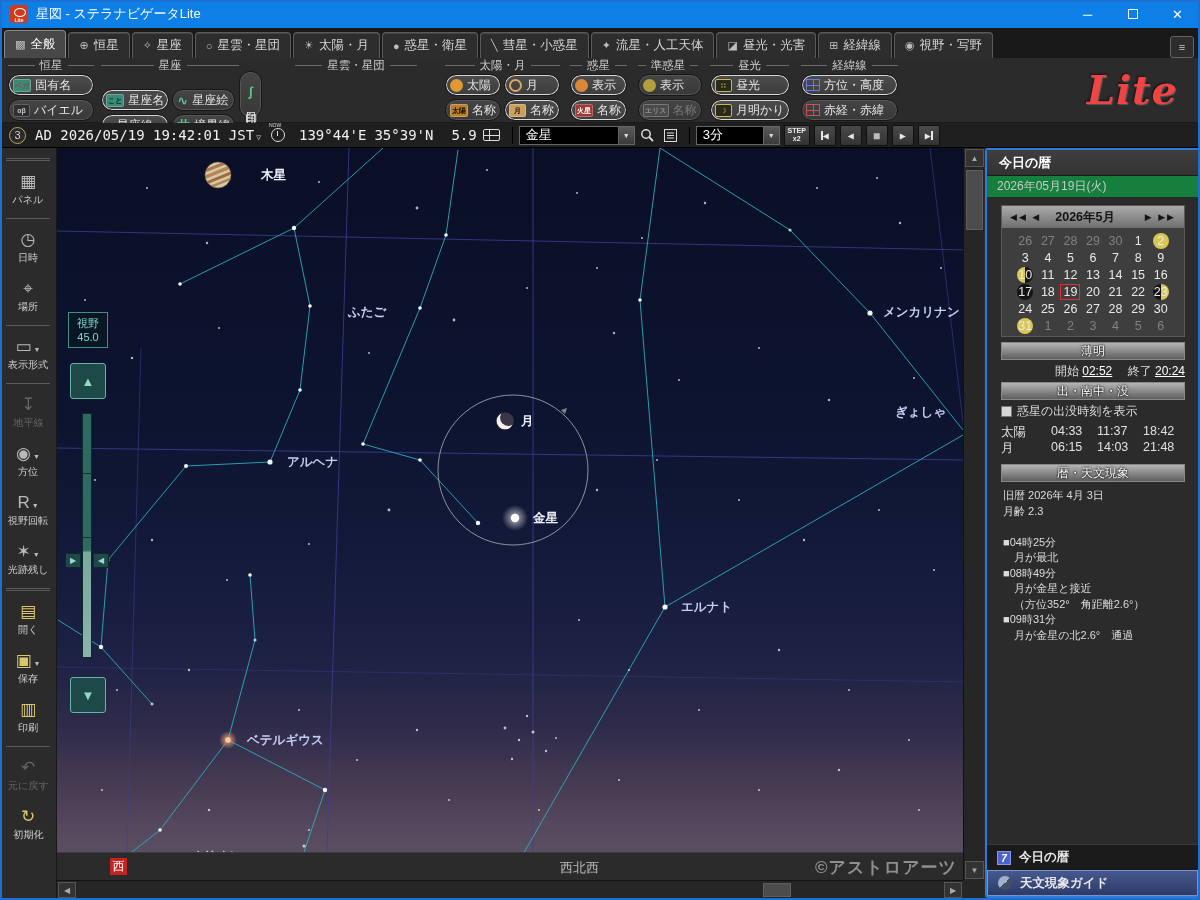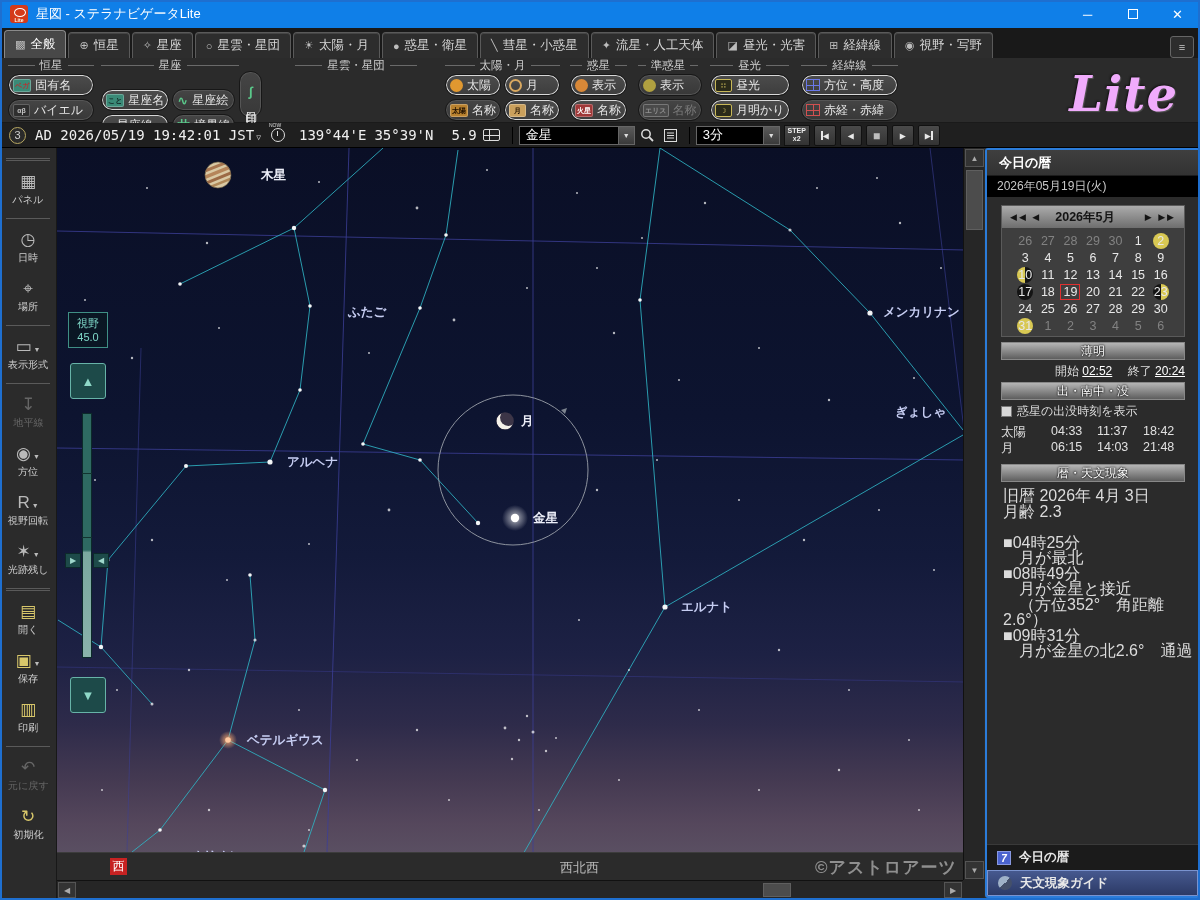--- a/index.html
+++ b/index.html
@@ -51,22 +51,22 @@
   .ticon.chip { min-width:17px; height:13px; border-radius:2px; font-size:7px; font-weight:bold;
                 padding:0 1px; border:1px solid rgba(255,255,255,.25); line-height:1; }
   .ticon.cir { width:13px; height:13px; border-radius:50%; }
   .ticon.ell { width:16px; height:10px; border:2px solid; border-radius:50%; }
   .ticon.grid4 { width:14px; height:12px; border:1px solid;
                  background-image:linear-gradient(currentColor,currentColor),linear-gradient(currentColor,currentColor);
                  background-size:1px 100%,100% 1px; background-position:center,center; background-repeat:no-repeat; }
   .ticon.gly { font-size:13px; line-height:1; font-weight:bold; }
   .tbtn.tall { flex-direction:column; height:47px; justify-content:center; padding:2px; }
   .tbtn.tall .vlabel { writing-mode:vertical-rl; font-size:12px; letter-spacing:1px; }
-  .litelogo { position:absolute; right:22px; top:8px; font-size:48px; font-weight:bold; font-style:italic;
-              color:#f0abfc; text-shadow:1px 1px 1px #555, -1px -1px 2px #141414; letter-spacing:1px;
+  .litelogo { position:absolute; right:22px; top:8px; font-size:40px; font-weight:bold; font-style:italic;
+              color:#ef4444; text-shadow:1px 1px 1px #555, -1px -1px 2px #141414; letter-spacing:1px;
               font-family:"DejaVu Serif",serif; }
 
   
   .timebar { position:absolute; left:0; top:123px; width:1200px; height:25px; background:#1f1f1f;
              border-bottom:1px solid #000; display:flex; align-items:center; color:#f0f0f0;
              font-family:"DejaVu Sans Mono",monospace; font-size:14px; }
   .daybadge { width:17px; height:17px; border-radius:50%; background:#2a2a2a; border:1.5px solid #b7a761;
               color:#cfcfcf; font-size:11px; display:flex; align-items:center; justify-content:center;
               margin:0 9px 0 9px; font-family:"Liberation Sans",sans-serif; }
   .tsep { width:1px; height:17px; background:#555; border-right:1px solid #000; margin:0 6px; }
@@ -140,21 +140,21 @@
   .harrow { position:absolute; top:1px; width:18px; height:16px; background:#333; border:1px solid #555;
             color:#aaa; font-size:8px; display:flex; align-items:center; justify-content:center; }
   .hthumb { position:absolute; left:706px; top:2px; width:28px; height:14px; background:#4c4c4c; border:1px solid #5f5f5f; }
   .corner { position:absolute; left:963px; top:880px; width:21px; height:18px; background:#262626; }
 
   
   .rightpanel { position:absolute; left:985px; top:148px; width:215px; height:750px; background:#2b2b2b;
                 border:2px solid #2b7cd9; border-radius:3px; overflow:hidden; }
   .rp-header { height:26px; background:linear-gradient(#3f3f3f,#323232); border-bottom:1px solid #1c1c1c;
                color:#fff; font-size:13px; font-weight:bold; display:flex; align-items:center; padding-left:12px; }
-  .rp-date { height:21px; background:#000000; color:#c9c9c9; font-size:12px; display:flex; align-items:center;
+  .rp-date { height:21px; background:#15803d; color:#c9c9c9; font-size:12px; display:flex; align-items:center;
              padding-left:10px; }
   .cal { position:absolute; left:14px; top:55px; width:184px; height:132px; background:#3e3e3e;
          border:1px solid #5a5a5a; }
   .calnav { height:22px; background:linear-gradient(#ababab,#6e6e6e); color:#141414; font-size:12.5px;
             font-weight:bold; display:flex; align-items:center; }
   .calnav .navl { margin-left:8px; letter-spacing:2px; font-size:9px; }
   .calnav .navr { margin-left:auto; margin-right:8px; letter-spacing:2px; font-size:9px; }
   .calnav .navtitle { margin-left:14px; }
   .calgrid { display:grid; grid-template-columns:repeat(7,1fr); padding:4px 12px; row-gap:0; }
   .calcell { position:relative; height:17px; display:flex; align-items:center; justify-content:center;
@@ -166,21 +166,21 @@
   .rp-sechead { position:absolute; left:14px; width:184px; height:18px;
                 background:linear-gradient(#b5b5b5,#5e5e5e); border:1px solid #888; color:#fff;
                 font-size:12px; text-align:center; line-height:16px; text-shadow:0 0 2px #000,0 0 2px #000; }
   .rp-row { position:absolute; left:14px; width:184px; color:#ddd; font-size:12px; }
   .u { text-decoration:underline; color:#fff; }
   .cb { display:inline-block; width:11px; height:11px; background:#d8d8d8; border:1px solid #777;
         vertical-align:-2px; margin-right:5px; }
   .rstable { position:absolute; left:14px; width:188px; color:#e0e0e0; font-size:12.5px; }
   .rstable .rrow { display:grid; grid-template-columns:50px 46px 46px 46px; height:16px; }
   .rstable .rrow div { text-align:left; }
-  .events { position:absolute; left:16px; width:190px; color:#dcdcdc; font-size:16px; line-height:15.5px;
+  .events { position:absolute; left:16px; width:190px; color:#dcdcdc; font-size:11px; line-height:15.5px;
             white-space:pre-wrap; }
   .rp-tabs { position:absolute; left:0; bottom:0; width:211px; }
   .rptab { height:26px; display:flex; align-items:center; gap:8px; padding-left:10px; background:#1b1b1b;
            border-top:1px solid #3a3a3a; color:#e8e8e8; font-size:12.5px; font-weight:bold; }
   .rptab.sel { background:linear-gradient(#46598f,#2c3a66); border:1px solid #7a93cf; }
   .rpicon1 { width:14px; height:14px; background:#4a63cf; border:1px solid #8898e0; color:#fff; font-size:10px;
              font-weight:bold; text-align:center; line-height:13px; font-style:italic; }
   .rpicon2 { width:14px; height:14px; border-radius:50%; background:linear-gradient(135deg,#9fb2c8 50%,#44506a 50%); }
 </style>
 </head>

